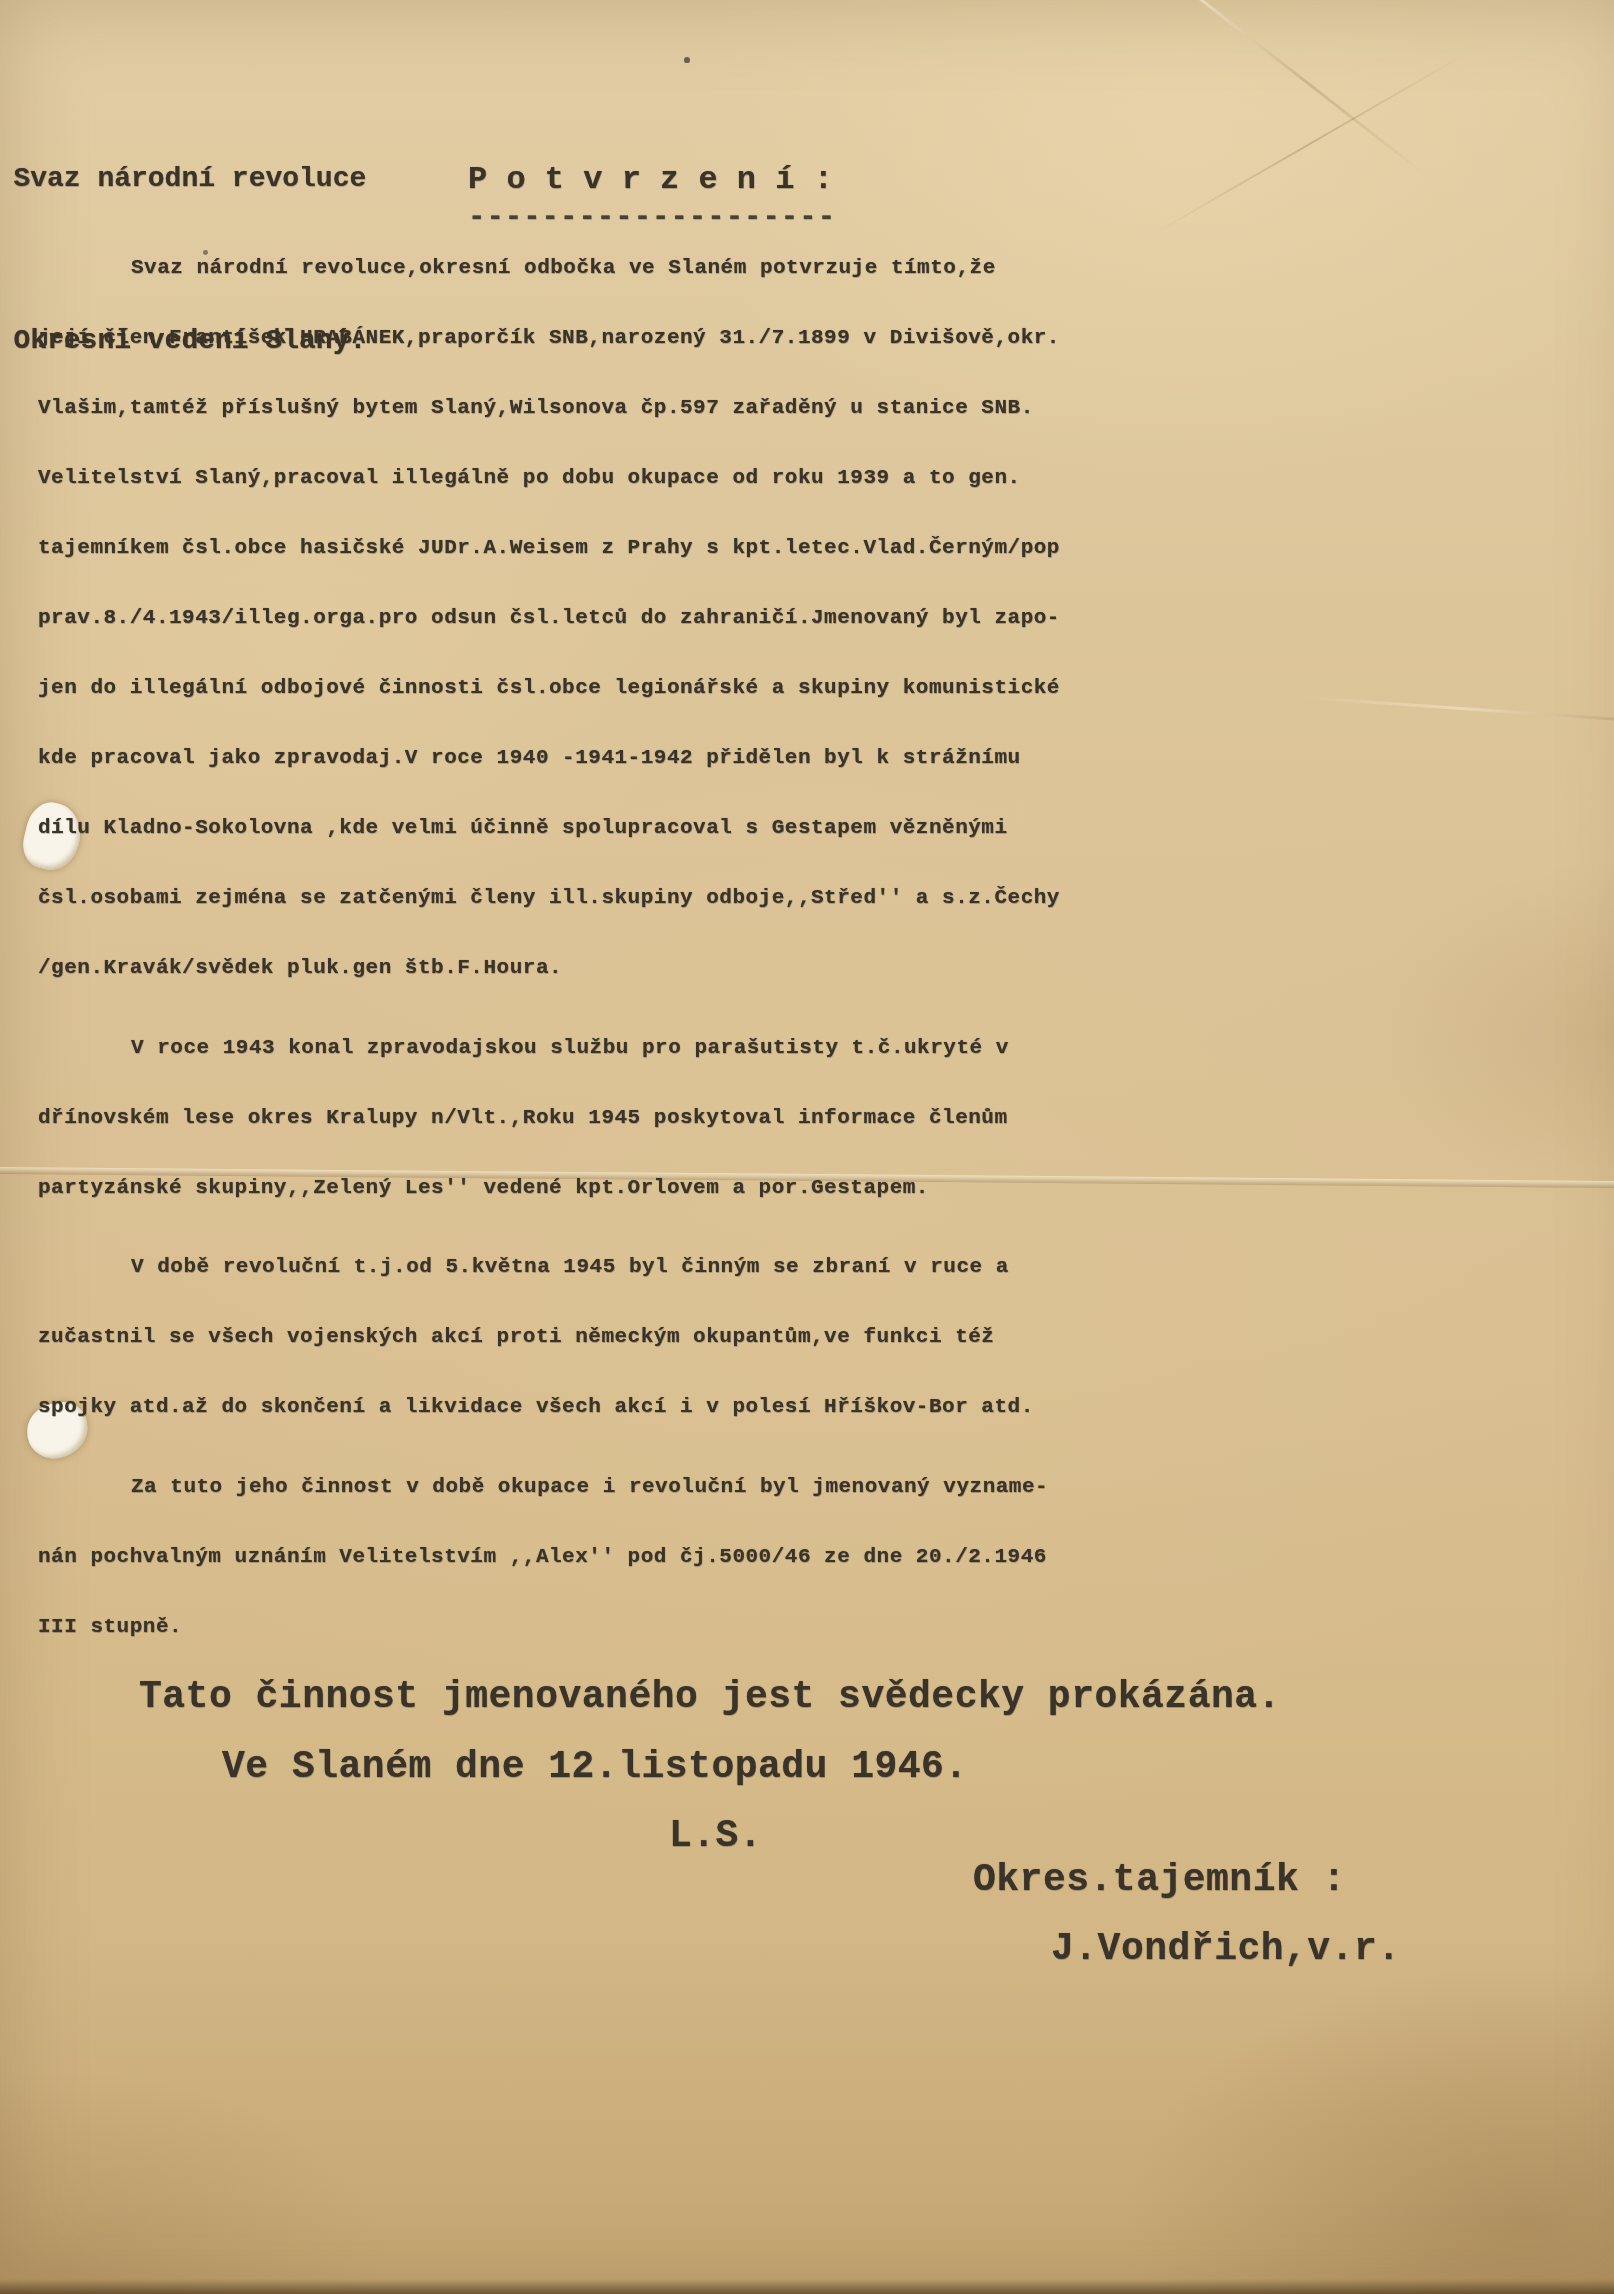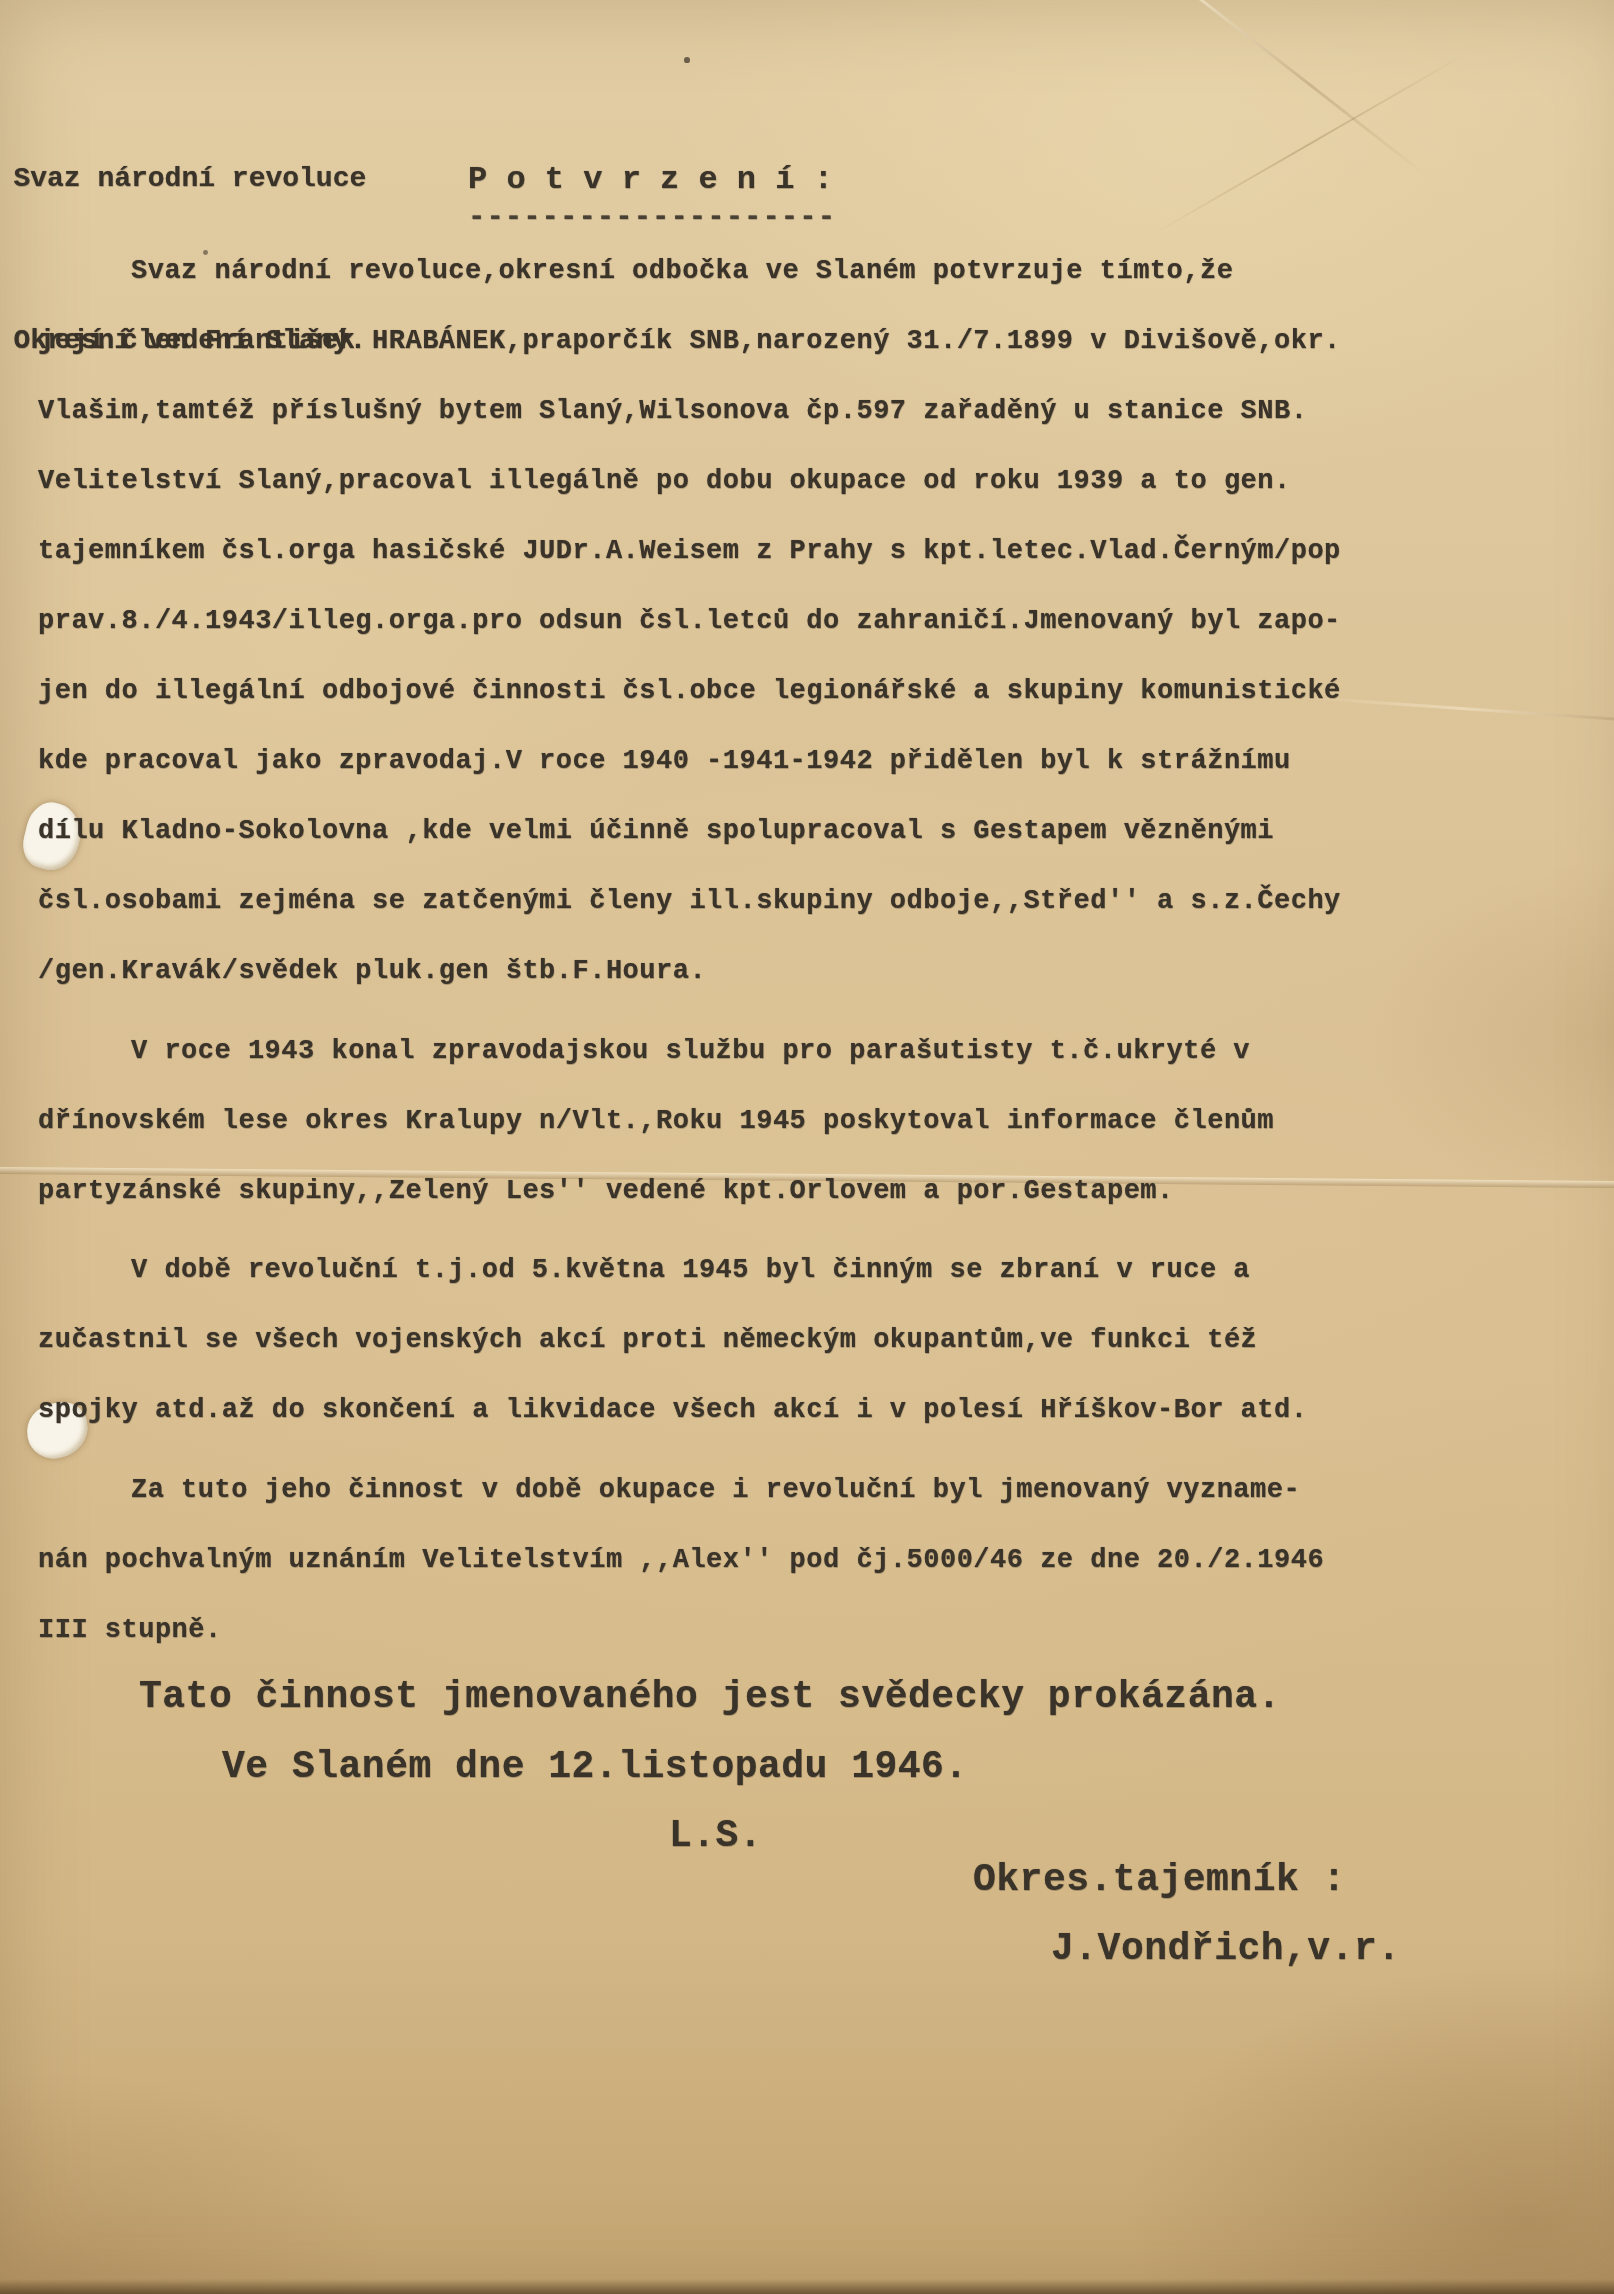--- a/index.html
+++ b/index.html
@@ -21,21 +21,21 @@
     box-shadow: inset 0 0 86px rgba(115,85,45,0.28);
     padding-left: 30px;
   }
   .typew { text-shadow:0 0 1px rgba(56,47,35,0.55), 0.5px 0.5px 0 rgba(56,47,35,0.25); font-weight:700; }
 
   .header { position:absolute; left:13.4px; top:44px; font-size:28px; line-height:54px; white-space:pre; }
 
   .title-block { position:absolute; left:468px; top:161px; font-size:32px; line-height:38px; }
   .title-underline { margin-top:0px; letter-spacing:1px; font-size:29px; opacity:0.9; }
 
-  .body-text { position:absolute; left:38px; top:256px; width:1544px; font-size:27px; letter-spacing:0.5px; }
+  .body-text { position:absolute; left:38px; top:256px; width:1544px; font-size:21px; letter-spacing:0.5px; }
   .bline { height:70px; white-space:pre; }
   .indent { text-indent:93px; }
   .para { margin:0 0 9.6px 0; padding:0; }
 
   .closing-line { position:absolute; font-size:38px; letter-spacing:0.5px; white-space:pre; }
   .attestation { left:139px; top:1675px; }
   .place-date  { left:222px; top:1745px;text-align:right; }
   .seal        { left:669px; top:1814px; }
   .sig-title   { left:973px; top:1858px; }
   .sig-name    { left:1051px; top:1927px; }
@@ -105,21 +105,21 @@
     <div class="title-underline">--------------------</div>
   </div>
 
   <div class="body-text typew">
 
     <div class="para">
       <div class="bline indent">Svaz národní revoluce,okresní odbočka ve Slaném potvrzuje tímto,že</div>
       <div class="bline">její člen František HRABÁNEK,praporčík SNB,narozený 31./7.1899 v Divišově,okr.</div>
       <div class="bline">Vlašim,tamtéž příslušný bytem Slaný,Wilsonova čp.597 zařaděný u stanice SNB.</div>
       <div class="bline">Velitelství Slaný,pracoval illegálně po dobu okupace od roku 1939 a to gen.</div>
-      <div class="bline">tajemníkem čsl.orga hasičské JUDr.A.Weisem z Prahy s kpt.letec.Vlad.Černým/pop</div>
+      <div class="bline">tajemníkem čsl.obce hasičské JUDr.A.Weisem z Prahy s kpt.letec.Vlad.Černým/pop</div>
       <div class="bline">prav.8./4.1943/illeg.orga.pro odsun čsl.letců do zahraničí.Jmenovaný byl zapo-</div>
       <div class="bline">jen do illegální odbojové činnosti čsl.obce legionářské a skupiny komunistické</div>
       <div class="bline">kde pracoval jako zpravodaj.V roce 1940 -1941-1942 přidělen byl k strážnímu</div>
       <div class="bline">dílu Kladno-Sokolovna ,kde velmi účinně spolupracoval s Gestapem vězněnými</div>
       <div class="bline">čsl.osobami zejména se zatčenými členy ill.skupiny odboje,,Střed'' a s.z.Čechy</div>
       <div class="bline">/gen.Kravák/svědek pluk.gen štb.F.Houra.</div>
     </div>
 
     <div class="para">
       <div class="bline indent">V roce 1943 konal zpravodajskou službu pro parašutisty t.č.ukryté v</div>

